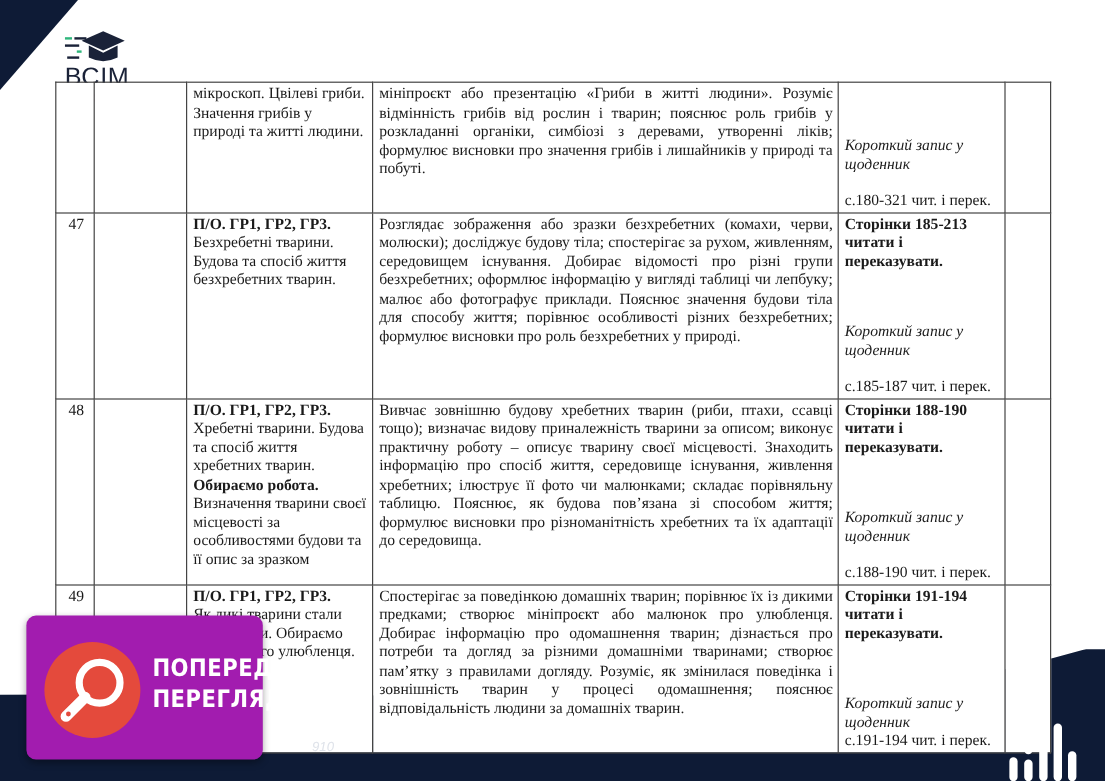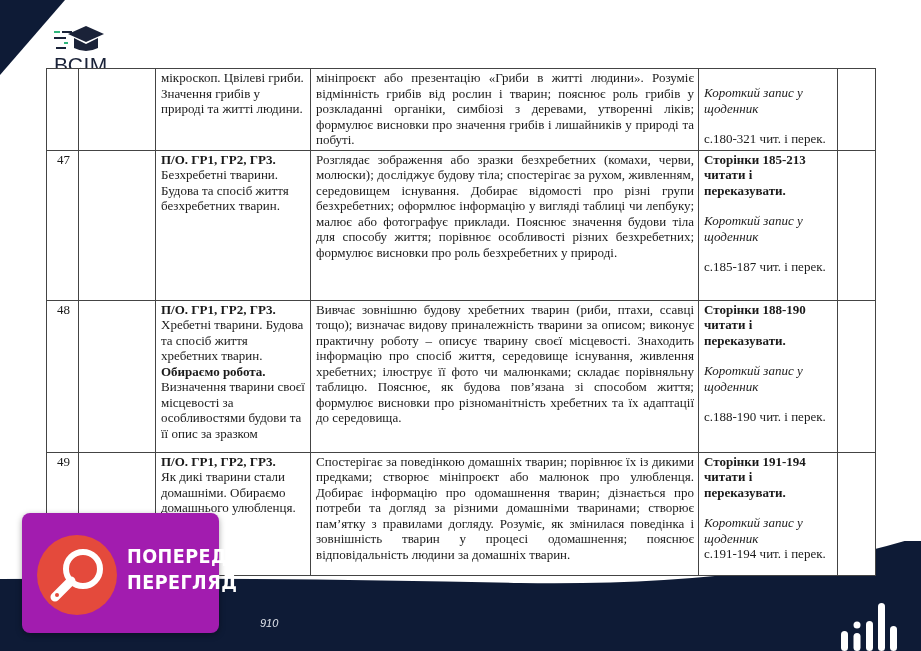--- a/index.html
+++ b/index.html
@@ -13,21 +13,21 @@
   .bottom-wave { position:absolute; left:0; bottom:0; width:921px; height:110px; }
   table.plan { position:absolute; left:46px; top:68px; border-collapse:collapse; table-layout:fixed; width:829px; font-size:13px; line-height:15.5px;border-radius:19px; }
   table.plan td { border:1px solid #444; vertical-align:top; padding:1px 4px 2px 5px; background:#fff; }
   .c-num { width:22px; padding-left:10px !important; }
   .c-date { width:66px; }
   .c-topic { width:145px; }
   .c-act { width:378px; text-align:justify; }
   .c-hw { width:128px; }
   .c-note { width:28px; }
   .bold { font-weight:bold;font-family:Liberation Serif, serif; }
-  .ital { font-style:italic; }
+  .ital { font-style:italic;margin-top:28px; }
   .gap { height:15px; }
   .preview { position:absolute; left:22px; top:513px; width:197px; height:120px; background:#a21caf; border-radius:8px; box-shadow:0 2px 6px rgba(0,0,0,0.35); }
   .preview-circle { position:absolute; left:15px; top:22px; width:80px; height:80px; border-radius:50%; background:#e44a3c; }
   .preview-text { position:absolute; left:105px; top:30px; color:#fff; font-family:"DejaVu Sans", sans-serif; font-weight:bold; font-size:20px; line-height:26px; letter-spacing:0.5px; transform:scaleX(0.88); transform-origin:left; }
   .page-num { position:absolute; left:260px; top:617px; font-family:"Liberation Sans", sans-serif; font-size:11px; color:#dfe3ea;font-style:italic; }
   .brand-bars { position:absolute; right:10px; bottom:0; width:70px; height:50px; }
 </style>
 </head>
 <body>
 

